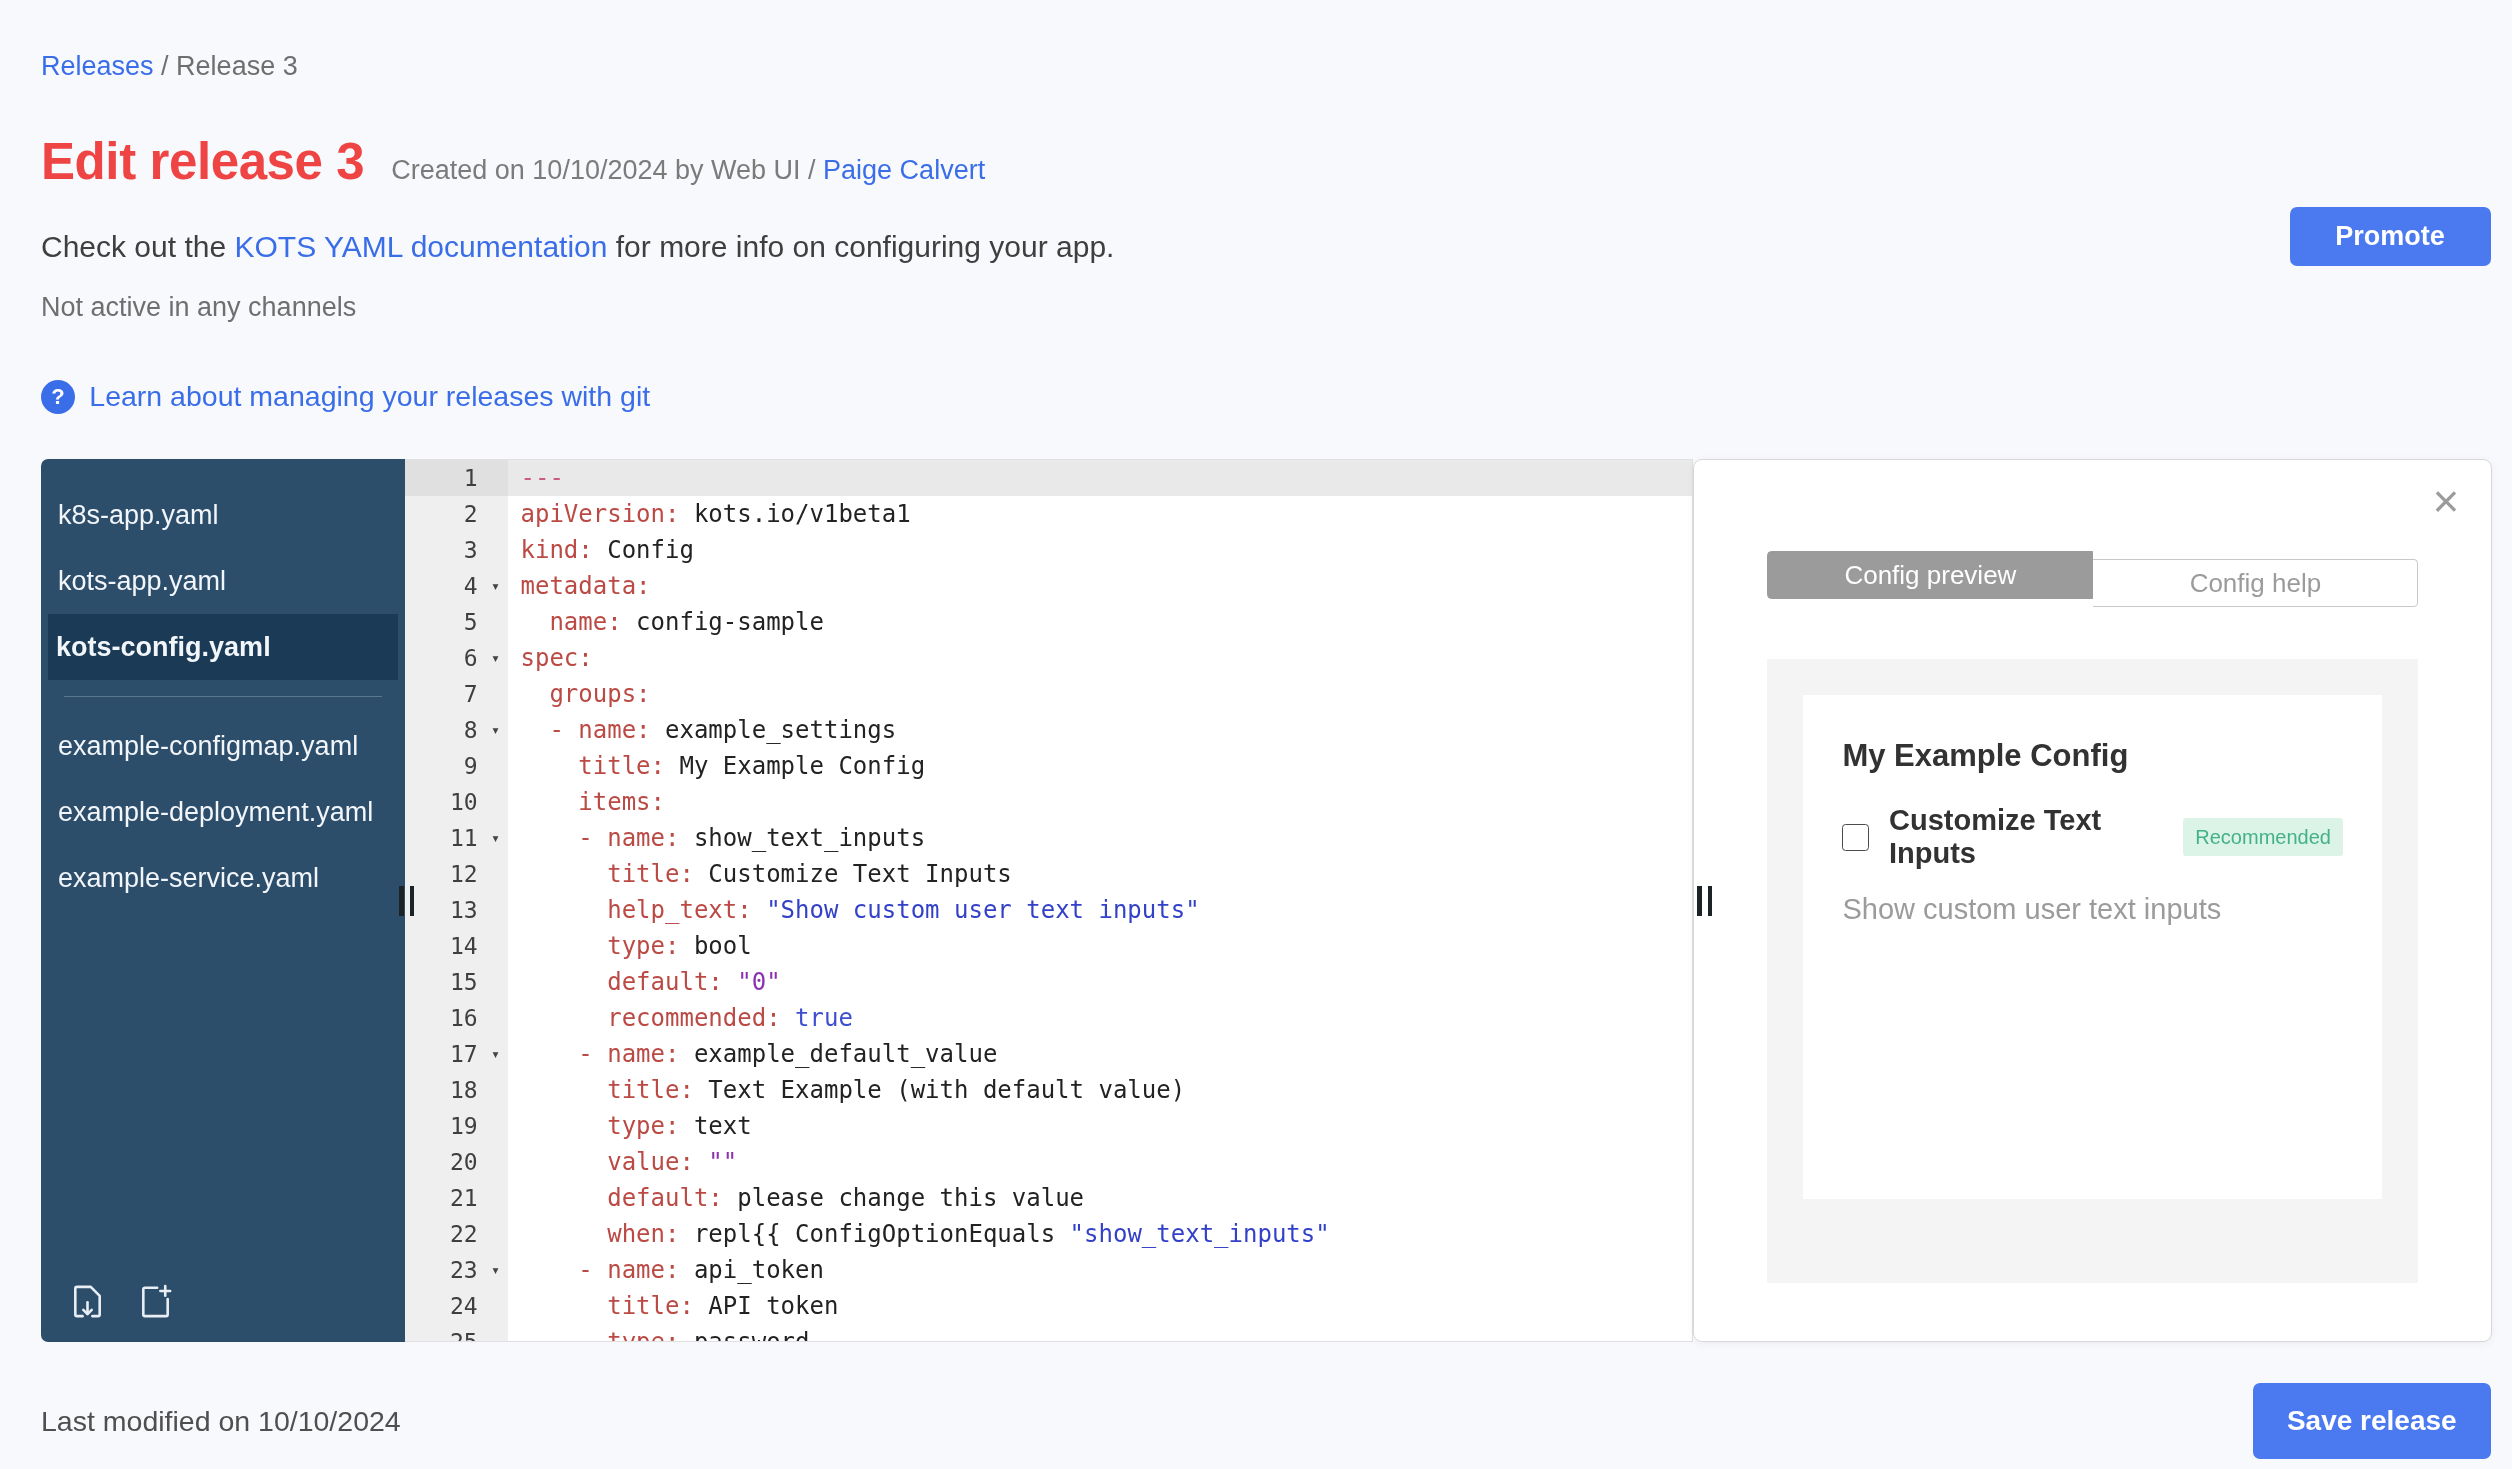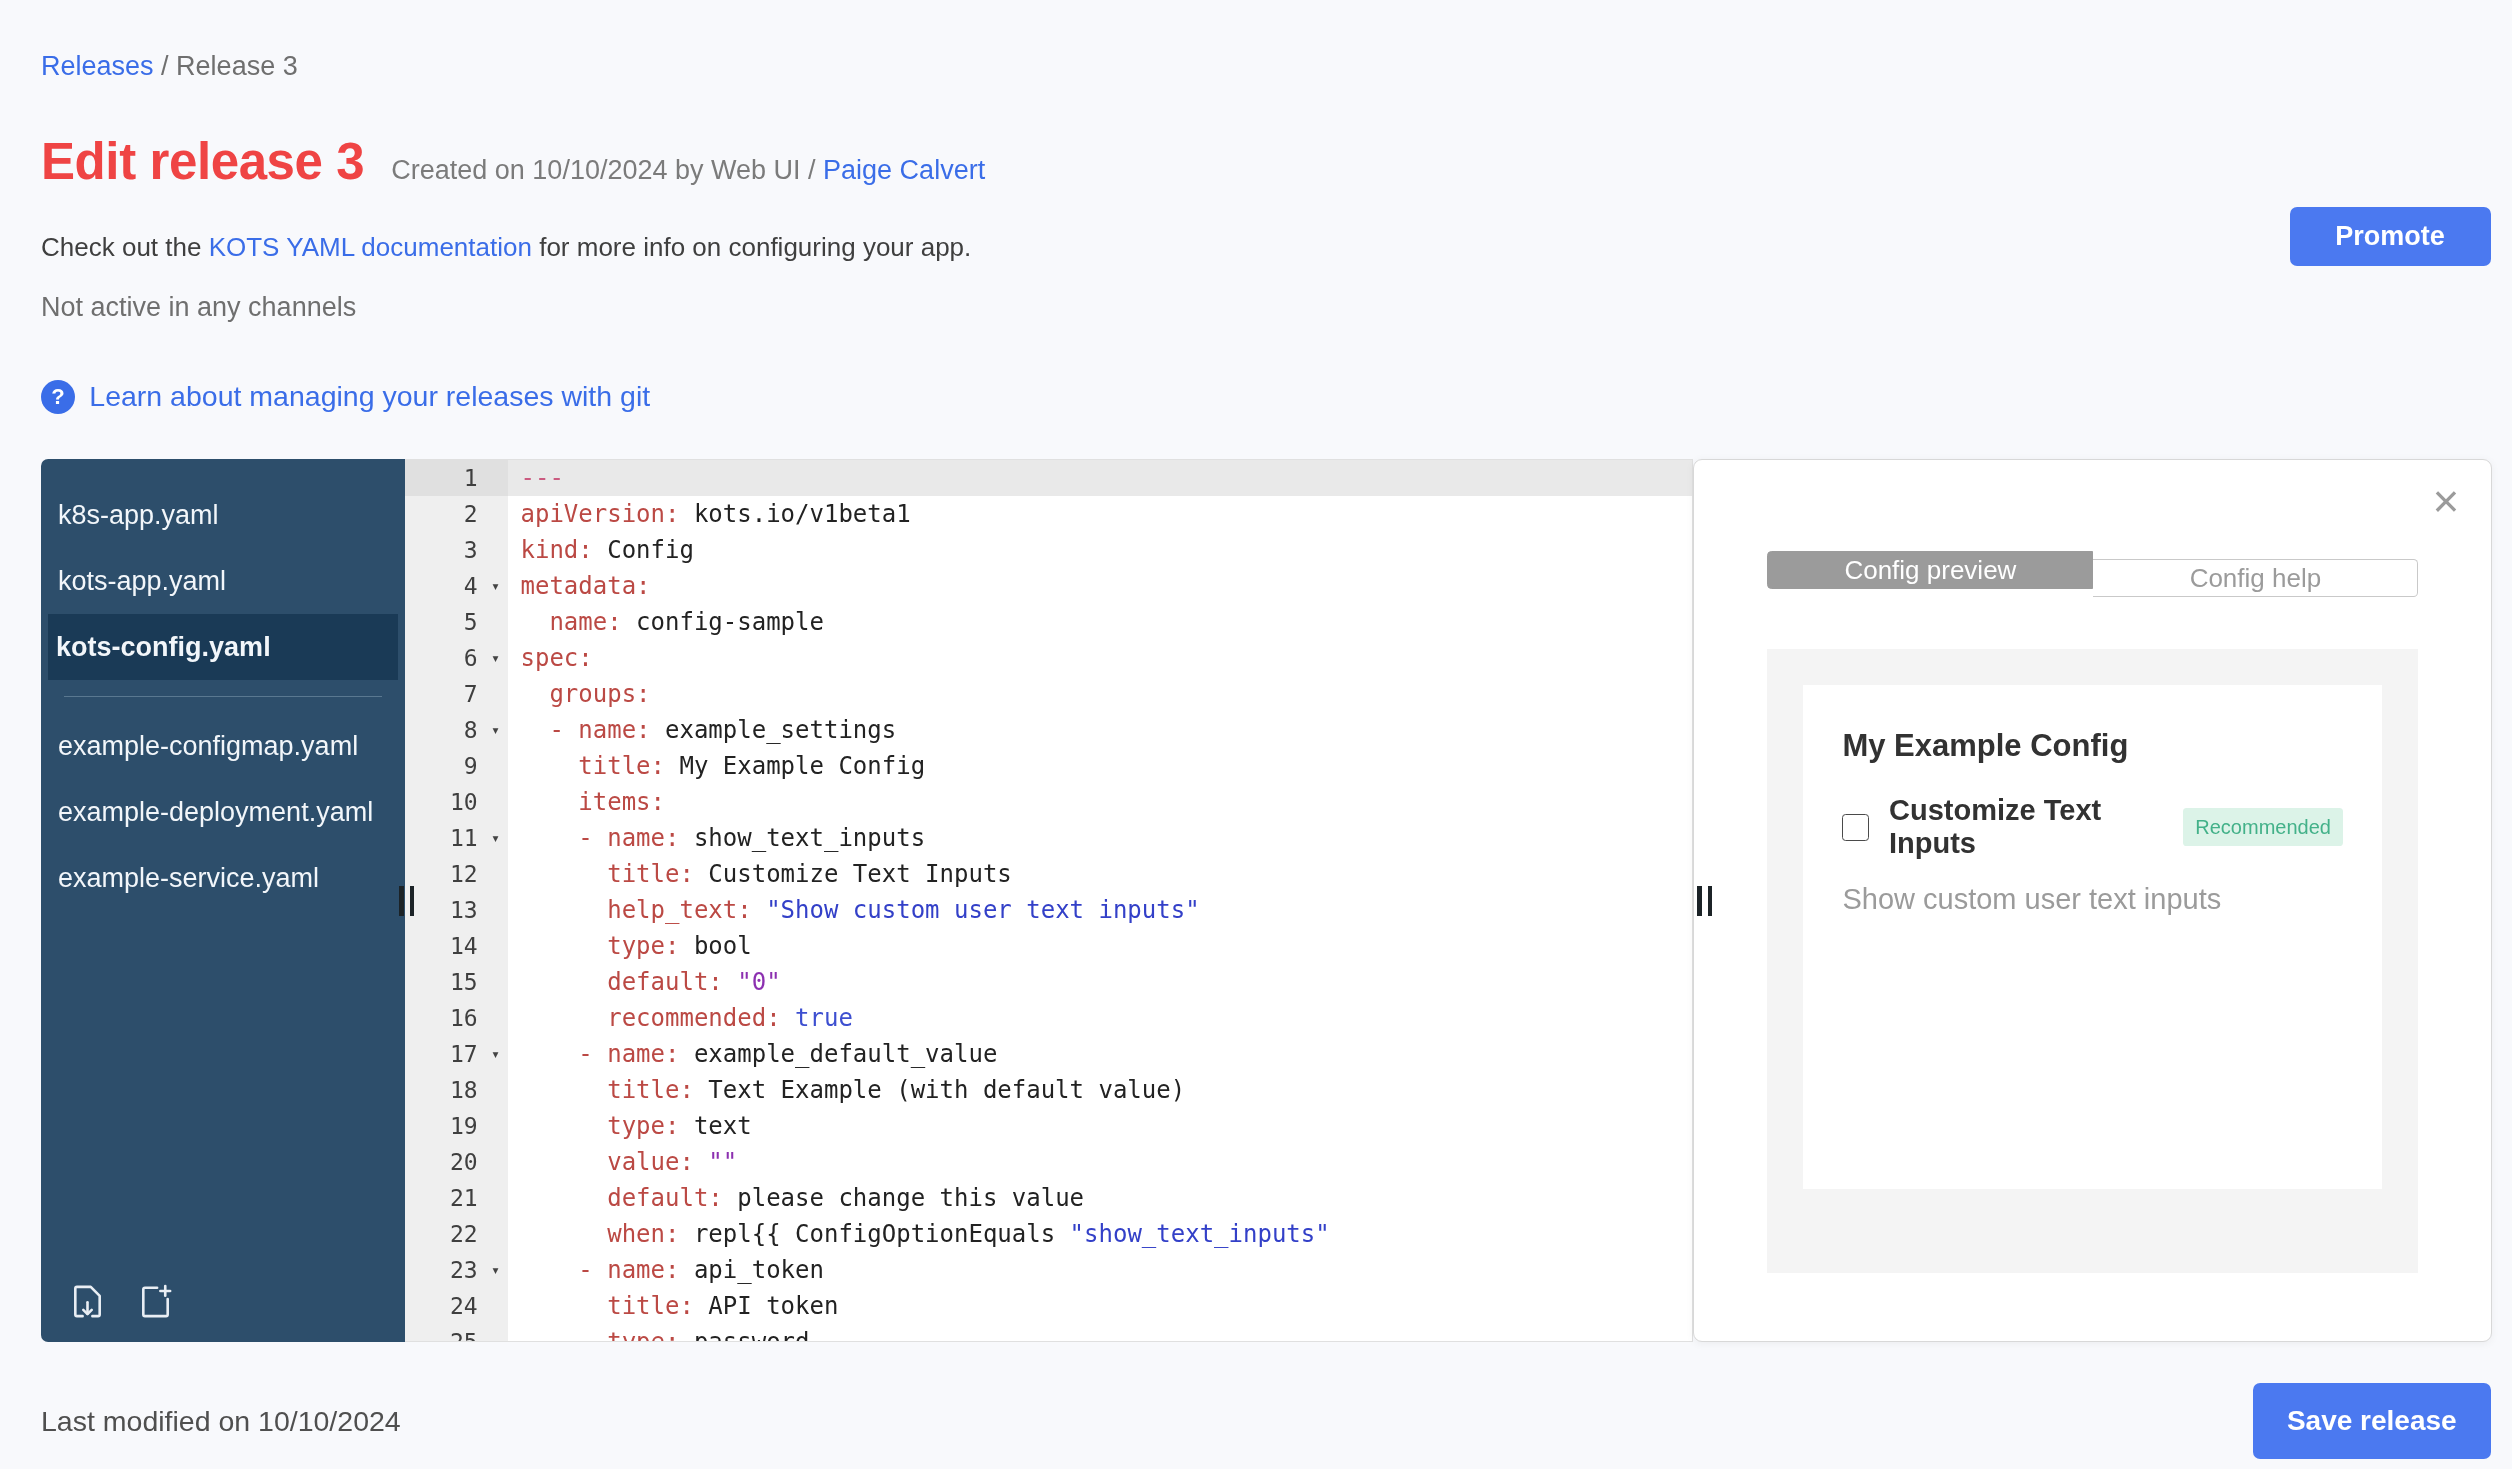--- a/index.html
+++ b/index.html
@@ -16,21 +16,21 @@
   
   .breadcrumb { font-size: 27px; line-height: 32px; }
   .breadcrumb a { color: #3a6de8; text-decoration: none; cursor: pointer; }
   .crumb-sep, .crumb-cur { color: #6f6f6f; }
 
   .title-row { display: flex; align-items: baseline; gap: 27px; margin-top: 50px; height: 59px; }
   h1 { font-size: 51px; font-weight: 700; color: #ef4444; letter-spacing: -0.4px; }
   .created { font-size: 27px; color: #7b7b7b; }
   .created a { color: #3a6de8; text-decoration: none; cursor: pointer; }
 
-  .doc-line { margin-top: 39px; font-size: 26px; color: #3f3f3f; line-height: 34px; }
+  .doc-line { margin-top: 39px; font-size: 30px; color: #3f3f3f; line-height: 34px; }
   .doc-line a { color: #3a6de8; text-decoration: none; cursor: pointer; }
   .status-line { margin-top: 27px; font-size: 27px; color: #6f6f6f; line-height: 33px; }
 
   .promote { position: absolute; top: 207px; right: 21.4px; width: 201px; height: 59px;
     border: none; border-radius: 7.1px; background: #4b79f0; color: #fff;
     font-size: 27px; font-weight: 700; font-family: inherit; cursor: pointer; }
 
   .git-row { margin-top: 53px; display: flex; align-items: center; gap: 14.3px; font-size: 28.5px; height: 39px; }
   .help-circle { width: 34px; height: 34px; border-radius: 50%; background: #3a6de8; color: #fff;
     display: inline-flex; align-items: center; justify-content: center; font-size: 22px; font-weight: 700; flex: none; }
@@ -64,21 +64,21 @@
   .tok-s { color: #3340c8; }
   .tok-n { color: #8c30b0; }
   .tok-b { color: #3d4fd0; }
   .tok-p { color: #222; }
 
   
   .preview-panel { width: 799px; flex: none; background: #fff; border: 0.9px solid #d8d8d8; border-radius: 9px;
     position: relative; box-shadow: 0 1.8px 9px rgba(0,0,0,0.05); }
   .close { position: absolute; top: 18px; right: 32px; font-size: 46px; line-height: 1; color: #9b9b9b; cursor: pointer; }
   .ptabs { display: flex; width: 651px; margin: 91px auto 0; }
-  .ptab { flex: 1; height: 38px; display: flex; align-items: center; justify-content: center;
+  .ptab { flex: 1; height: 48px; display: flex; align-items: center; justify-content: center;
     font-size: 26px; color: #9b9b9b; background: #fff; border: 0.9px solid #c9c9c9; cursor: pointer; }
   .ptab:first-child { border-radius: 4.5px 0 0 4.5px; }
   .ptab:last-child { border-radius: 0 4.5px 4.5px 0; border-left: none; margin-top: 8px; }
   .ptab.on { background: #9b9b9b; color: #fff; border-color: #9b9b9b; }
   .pcard { width: 651px; height: 624px; margin: 52px auto 0; background: #f4f4f4; padding: 36px; }
   .pinner { background: #fff; height: 504px; padding: 43px 39px; }
   .pinner h2 { font-size: 31px; color: #323232; margin-bottom: 30px; font-weight: 700; }
   .cfg-row { display: flex; align-items: center; gap: 19.6px; }
   .cbx { width: 27px; height: 27px; border: 1.8px solid #4a4a4a; border-radius: 3.6px; background: #fff; flex: none; cursor: pointer; }
   .cfg-label { font-size: 29px; font-weight: 700; color: #323232; }

